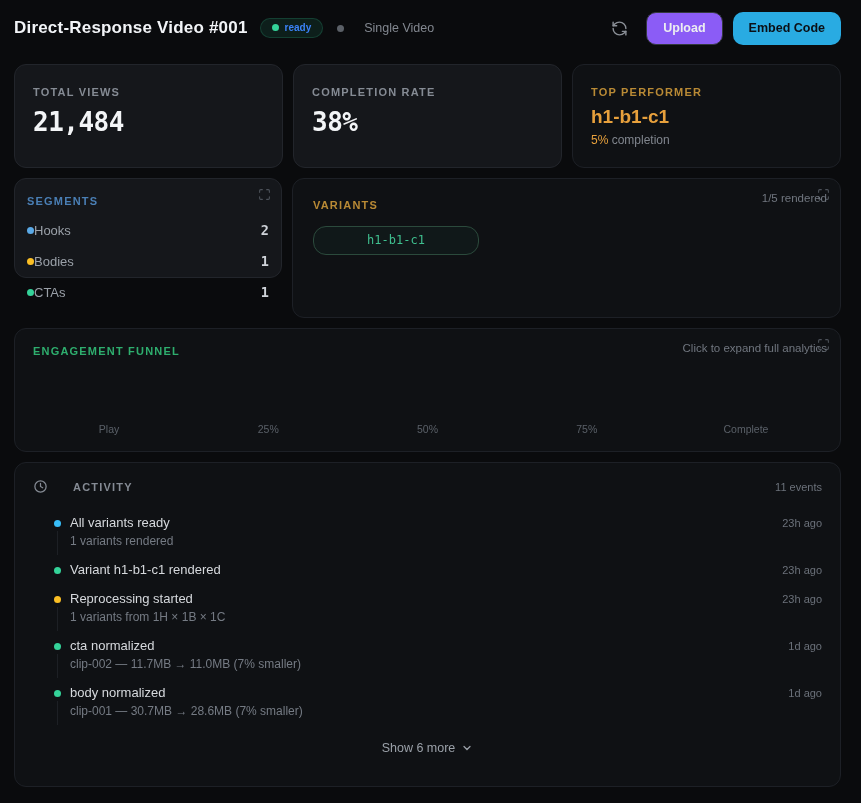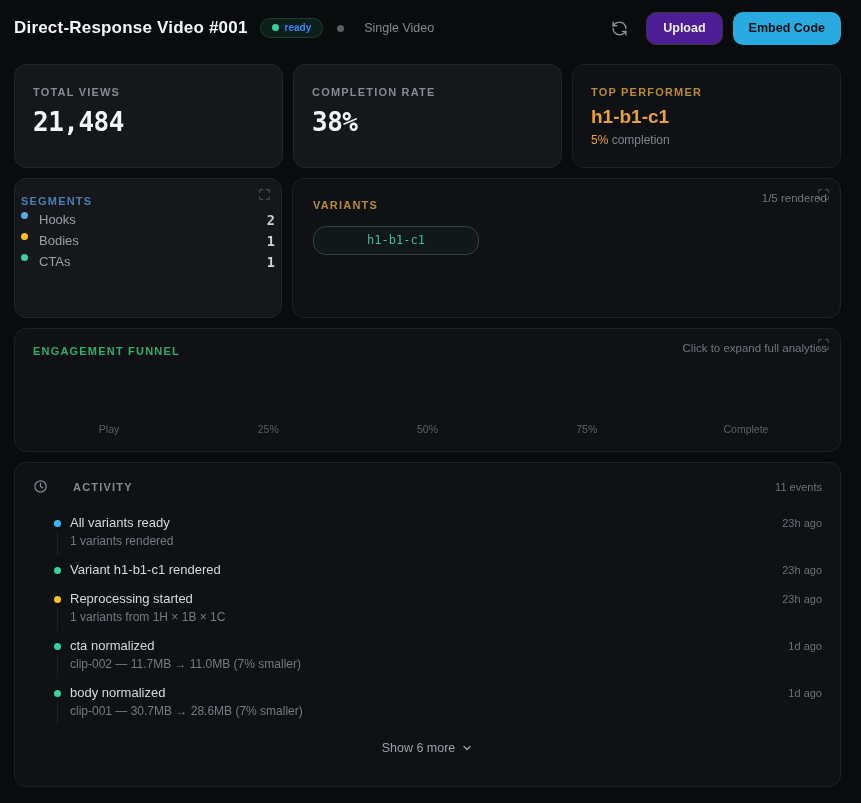--- a/index.html
+++ b/index.html
@@ -13,40 +13,40 @@
   .badge { display:inline-flex; align-items:center; gap:6px; margin-left:12px;
     background:rgba(52,211,153,.10); border:1px solid rgba(52,211,153,.18);
     border-radius:12px; padding:3px 11px 4px; font-size:10px; font-weight:700; color:#3b82f6; }
   .dot { width:7px; height:7px; border-radius:50%; display:inline-block; flex:0 0 auto; }
   .type-label { display:inline-flex; align-items:center; gap:20px; margin-left:14px;
     font-size:12.5px; color:#82878f; }
   .spacer { flex:1; }
   .icon-btn { background:none; border:none; color:#8b9097; cursor:pointer; padding:4px; display:flex; }
   .btn { height:33px; border-radius:10px; font-size:12.5px; font-weight:700; cursor:pointer;
     padding:0 16px; font-family:inherit; }
-  .btn-outline { margin-left:14px; background:#4c1d95; border:1px solid #34383f; color:#eceef1; }
+  .btn-outline { margin-left:14px; background:#8b5cf6; border:1px solid #34383f; color:#eceef1; }
   .btn-primary { margin-left:10px; border:none; color:#0b1016; }
 
   
   .card { border-radius:12px; border:1px solid #22252b; background:#15171b; position:relative; }
   .card.dark { background:#0f1114; border-color:#1d2026; }
   .section-title { font-size:11px; font-weight:700; letter-spacing:1.2px; color:#858b94; }
   .corner-icon { position:absolute; top:8px; right:10px; color:#4d525a; }
   .corner-note { position:absolute; top:13px; right:13px; font-size:11.5px; color:#70767f; }
 
   .stats-row { display:grid; grid-template-columns:1fr 1fr 1fr; gap:10px; margin-top:14px; }
   .stat-card { height:104px; padding:21px 18px; }
   .stat-value { margin-top:9px; font-family:"DejaVu Sans Mono", monospace;
     font-size:26px; font-weight:700; color:#f3f5f7; letter-spacing:-.5px; }
   .tp-value { margin-top:8px; font-size:19px; font-weight:700; }
   .tp-sub { margin-top:5px; font-size:12px; color:#81868e; }
 
   .row2 { display:grid; grid-template-columns:268px 1fr; gap:10px; margin-top:10px; }
-  .seg-card { height:140px; padding:16px 6px; }
-  .seg-row { display:flex; gap:11px; margin-top:5px; font-size:13px; color:#9aa0a8; }
+  .seg-card { height:100px; padding:16px 12px; }
+  .seg-row { display:flex; align-items:center; margin-top:15px; font-size:13px; color:#9aa0a8; }
   .seg-count { margin-left:auto; font-family:"DejaVu Sans Mono", monospace; font-size:13.5px;
     font-weight:700; color:#cfd3d9; }
   .var-card { height:140px; padding:20px 20px; }
   .chip { margin-top:15px; width:166px; height:29px; line-height:27px; text-align:center;
     border:1px solid #2b4a3c; border-radius:13px; background:rgba(52,211,153,.04);
     font-family:"DejaVu Sans Mono", monospace; font-size:12px; color:#3fbf8f; cursor:pointer; }
 
   .funnel-card { margin-top:10px; height:124px; padding:16px 18px; }
   .funnel-axis { position:absolute; left:0; right:0; bottom:14px; height:14px; }
   .funnel-axis span { position:absolute; transform:translateX(-50%); font-size:10.5px; color:#5a6068; }

